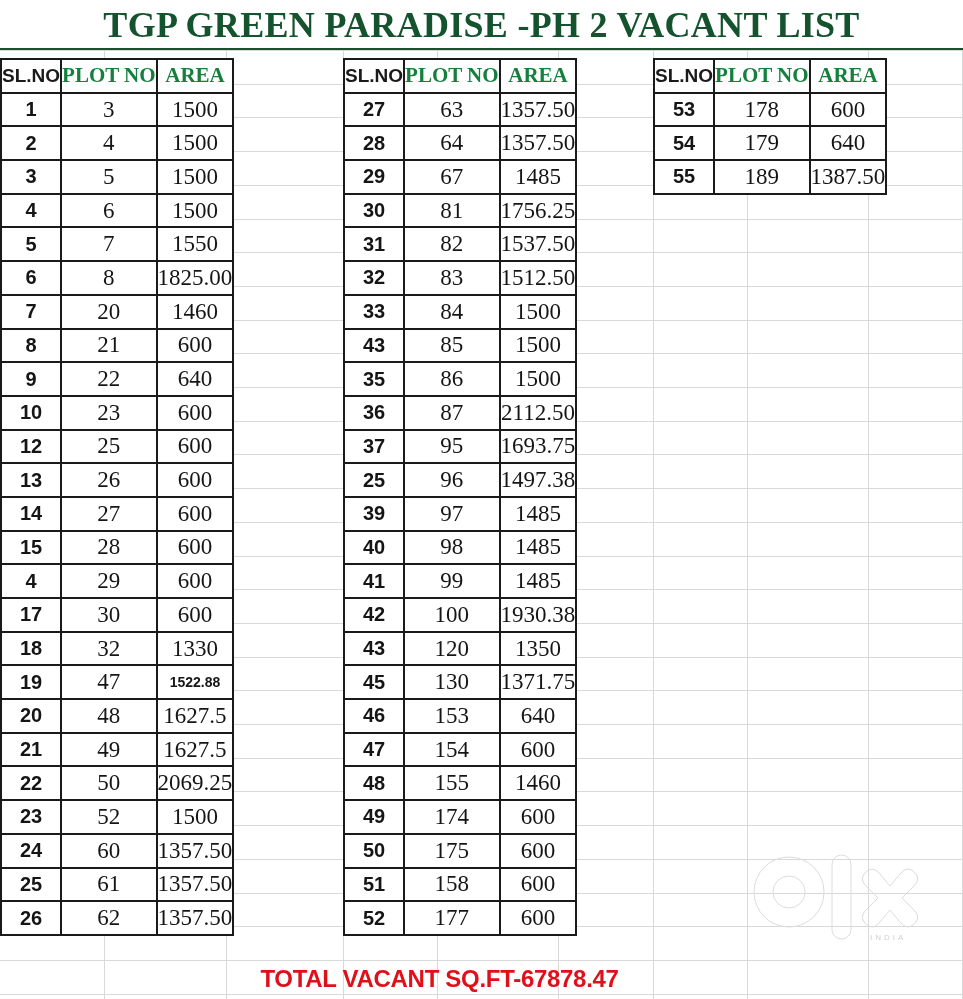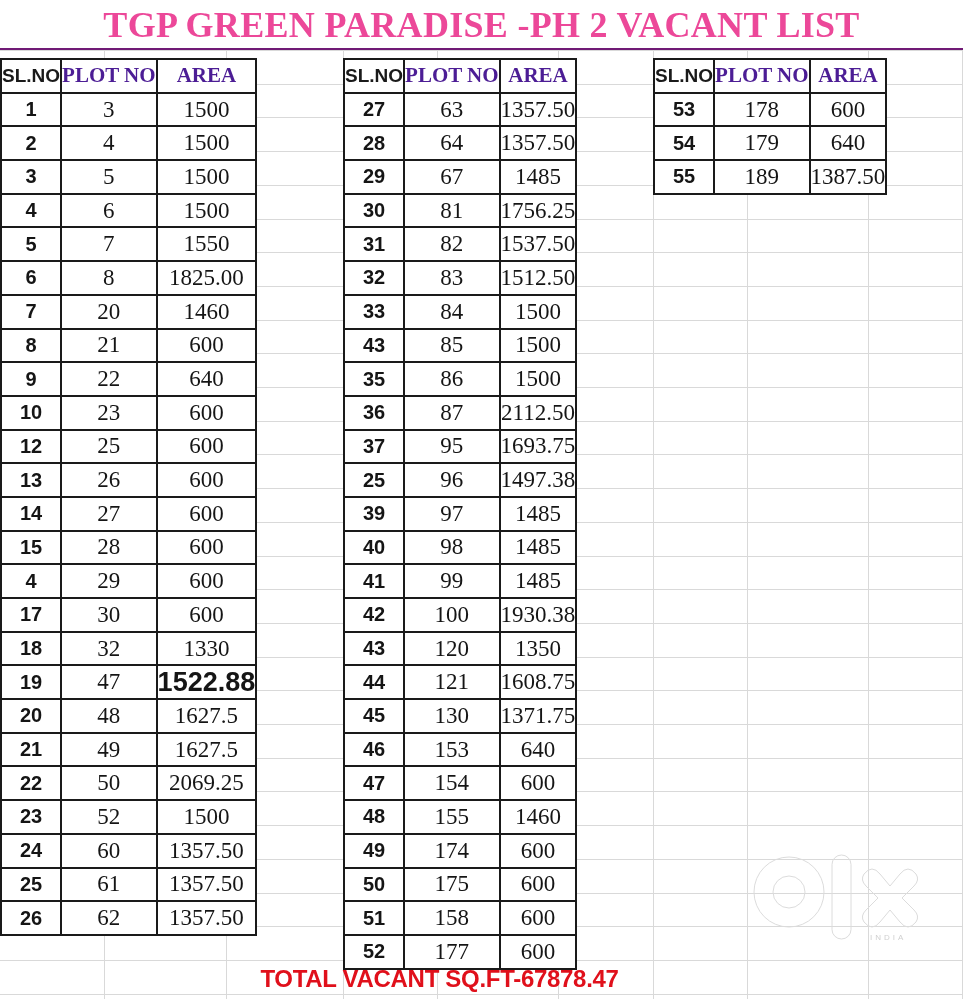--- a/index.html
+++ b/index.html
@@ -2,45 +2,45 @@
 <html><head>
 <meta charset="utf-8">
 <style>
   * { box-sizing: border-box; margin: 0; padding: 0; }
   html, body { width: 963px; height: 999px; background: #ffffff; overflow: hidden; }
   body { position: relative; font-family: "Liberation Serif", serif; color: #111; }
 
   .title {
     position: absolute; left: 0; top: 0; width: 963px; height: 50px;
     text-align: center; font-family: "Liberation Serif", serif; font-weight: bold;
-    font-size: 36px; line-height: 50px; letter-spacing: 0.3px; color: #ec4899;
-    border-bottom: 2px solid #701a75;
+    font-size: 36px; line-height: 50px; letter-spacing: 0.3px; color: #14532d;
+    border-bottom: 2px solid #14532d;
   }
 
   .grid-bg {
     position: absolute; left: 0; top: 50px; width: 963px; height: 949px;
   }
   .grid-bg .vline { position: absolute; top: 0; bottom: 0; width: 1px; background: #d9d9d9; }
   .grid-bg .hline { position: absolute; left: 0; right: 0; height: 1px; background: #d9d9d9; }
 
   .sheet {
     position: absolute; left: 0; top: 50px;
   }
   table.block {
     position: absolute; top: 8px; border-collapse: collapse; table-layout: fixed;
   }
   table.block td, table.block th {
     height: 33.7px; border: 2px solid #1a1a1a; text-align: center; vertical-align: middle;
     padding: 0; white-space: nowrap; overflow: hidden; background: #fff;
   }
   th.h-sl { font-family: "Liberation Sans", sans-serif; font-weight: bold; font-size: 19px; color: #1a1a1a; }
-  th.h-plot, th.h-area { font-family: "Liberation Serif", serif; font-weight: bold; font-size: 21px; color: #4c1d95; }
+  th.h-plot, th.h-area { font-family: "Liberation Serif", serif; font-weight: bold; font-size: 21px; color: #15803d; }
   td.sl { font-family: "Liberation Sans", sans-serif; font-weight: bold; font-size: 20px; color: #151515; }
   td.plot, td.area { font-family: "Liberation Serif", serif; font-size: 23px; color: #151515; font-weight: normal; }
-  td.area.bold { font-weight: bold; font-size: 27px; font-family: "Liberation Sans", sans-serif; }
+  td.area.bold { font-weight: bold; font-size: 14px; font-family: "Liberation Sans", sans-serif; }
 
   .total {
     position: absolute; left: 226px; top: 961px; width: 427px; height: 36px;
     text-align: center; font-family: "Liberation Sans", sans-serif; font-weight: bold;
     font-size: 24px; line-height: 36px; color: #e0101b; letter-spacing: -0.3px;
   }
 
   .watermark {
     position: absolute; left: 752px; top: 852px; width: 175px; height: 95px; pointer-events: none;
   }
@@ -328,25 +328,20 @@
           <td class="sl">42</td>
           <td class="plot">100</td>
           <td class="area">1930.38</td>
         </tr>
         <tr>
           <td class="sl">43</td>
           <td class="plot">120</td>
           <td class="area">1350</td>
         </tr>
         <tr>
-          <td class="sl">44</td>
-          <td class="plot">121</td>
-          <td class="area">1608.75</td>
-        </tr>
-        <tr>
           <td class="sl">45</td>
           <td class="plot">130</td>
           <td class="area">1371.75</td>
         </tr>
         <tr>
           <td class="sl">46</td>
           <td class="plot">153</td>
           <td class="area">640</td>
         </tr>
         <tr>

